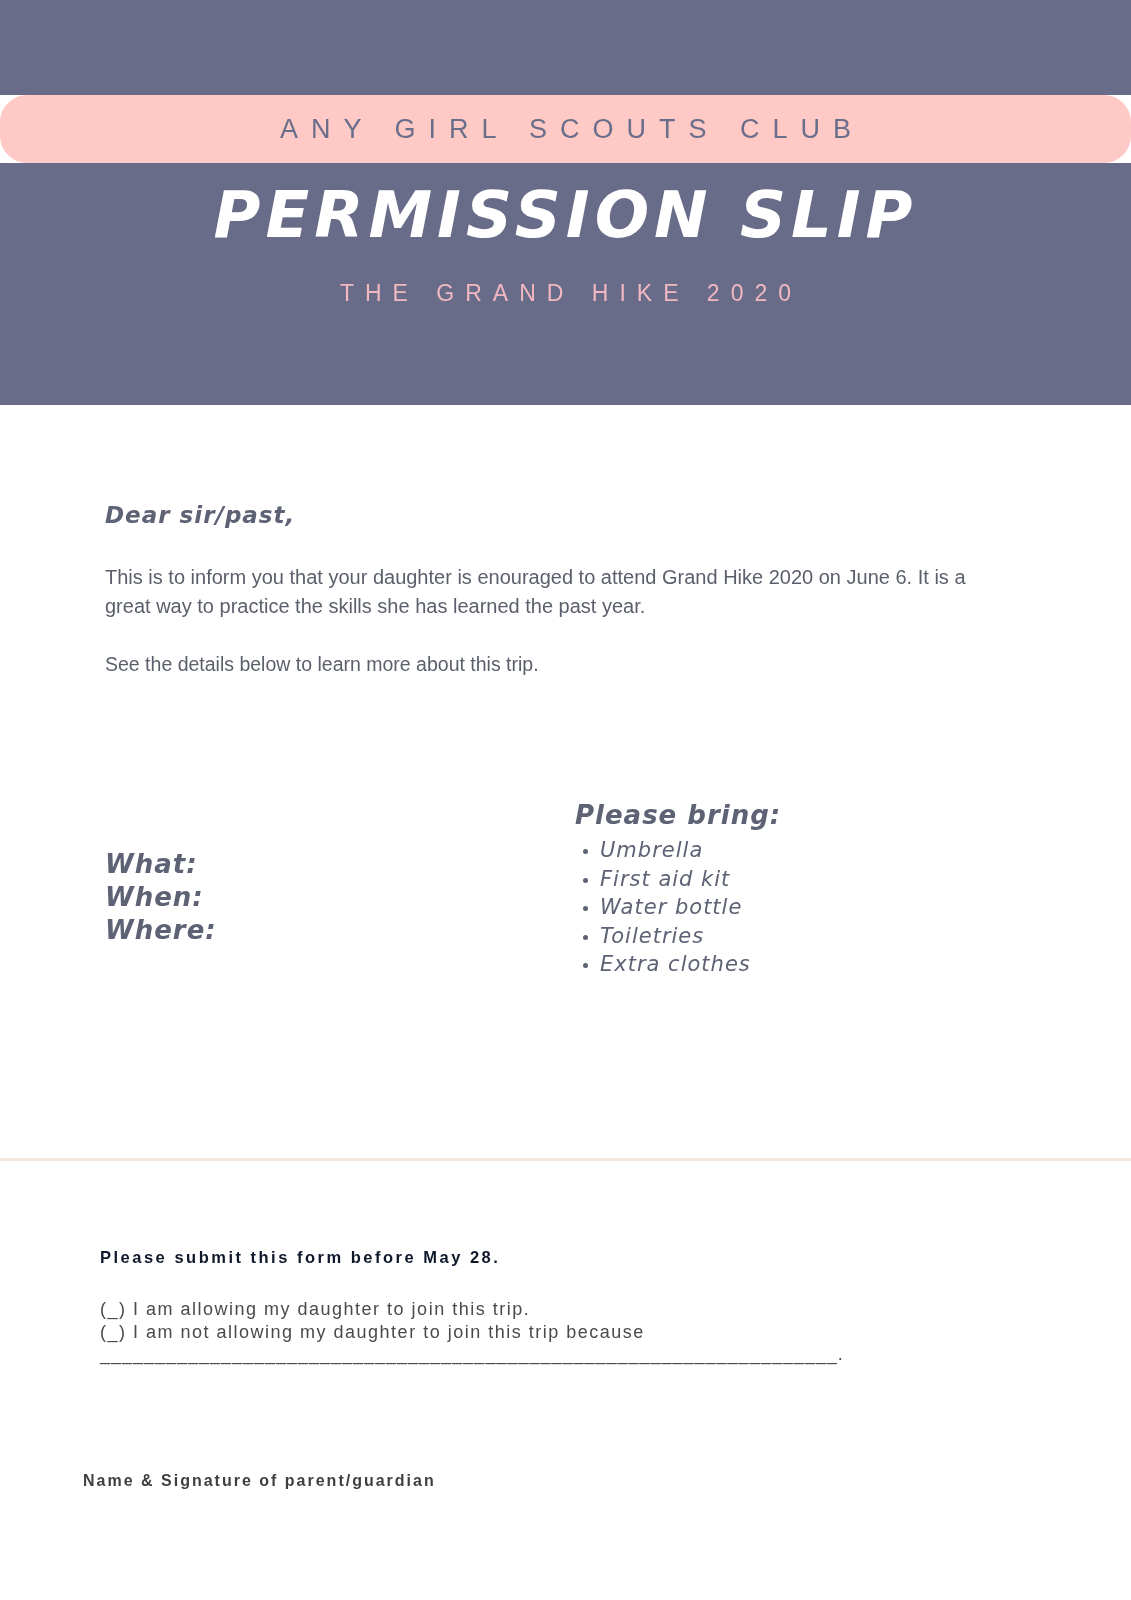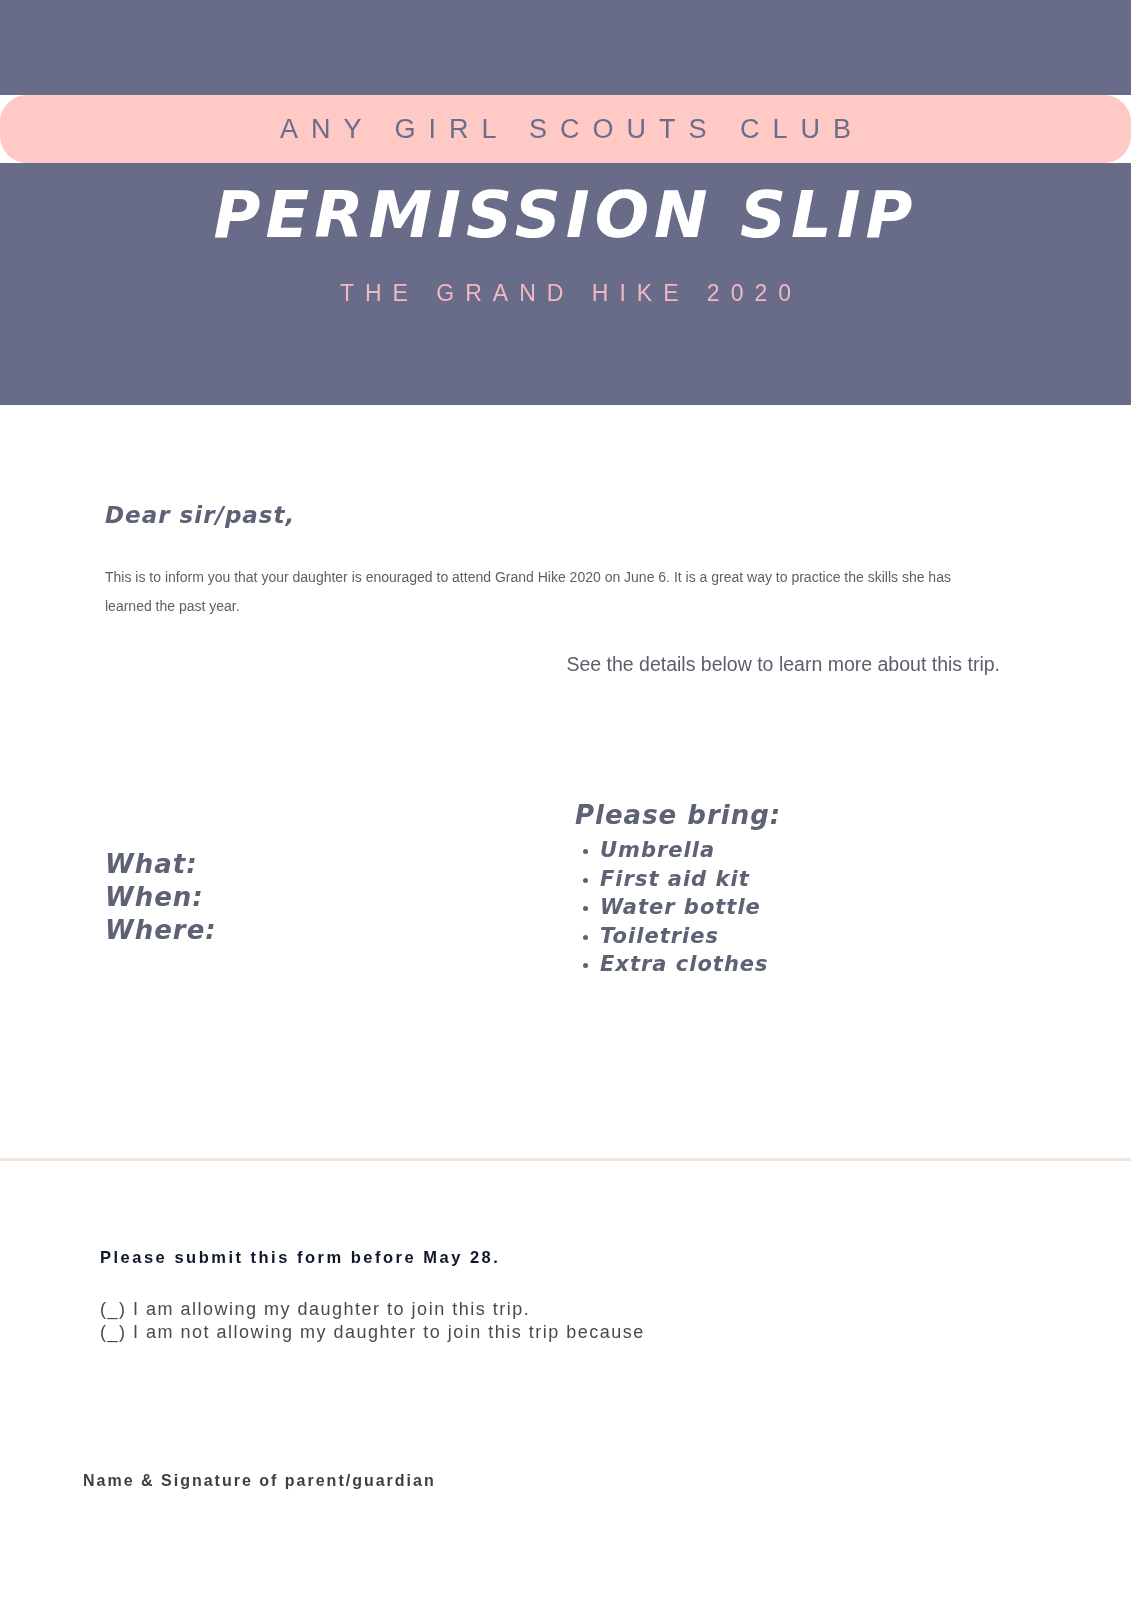--- a/index.html
+++ b/index.html
@@ -84,31 +84,30 @@
   .salutation {
     position: absolute;
     left: 105px; top: 502px;
     font-size: 23px;
   }
   .para-1 {
     position: absolute;
     left: 105px; top: 563px;
     width: 895px;
     color: #5A5F6B;
-    font-size: 14px;
+    font-size: 20px;
     line-height: 29px;
   }
   .para-2 {
     position: absolute;
     left: 105px; top: 650px;
     width: 895px;
     color: #5A5F6B;
     font-size: 19.5px;
     line-height: 29px;
-    text-align: right;
   }
   .closing-block {
     position: absolute;
     left: 105px; top: 702px;
     font-size: 21px;
     line-height: 24px;
   }
 
   
   .detail-labels {
@@ -126,21 +125,21 @@
     margin: 0 0 6px 0;
   }
   .bring-list {
     margin: 0;
     padding: 0 0 0 25px;
     list-style: disc;
     color: #5D6275;
   }
   .bring-list li {
     font-family: "DejaVu Sans", sans-serif;
-    font-weight: 700;
+    font-weight: 400;
     font-style: italic;
     color: #5D6275;
     letter-spacing: 1px;
     font-size: 21px;
     line-height: 28.5px;
   }
   .bring-list li::marker { font-size: 16px; }
 
   
   .divider {
@@ -225,16 +224,17 @@
 
   <div class="divider"></div>
 
   <div class="deadline">Please submit this form before May 28.</div>
 
   <div class="options">
     <div>(_) I am allowing my daughter to join this trip.</div>
     <div>(_) I am not allowing my daughter to join this trip because</div>
   </div>
 
+  <div class="blank-line">___________________________________________________________________.</div>
 
   <div class="signature-label">Name &amp; Signature of parent/guardian</div>
 
 </div>
 
 </body></html>

